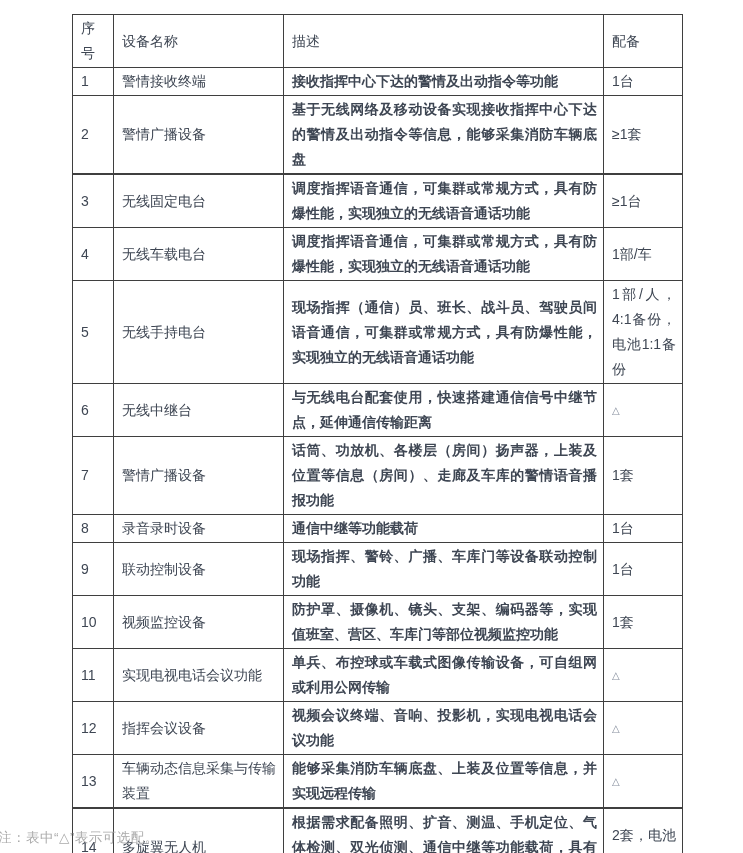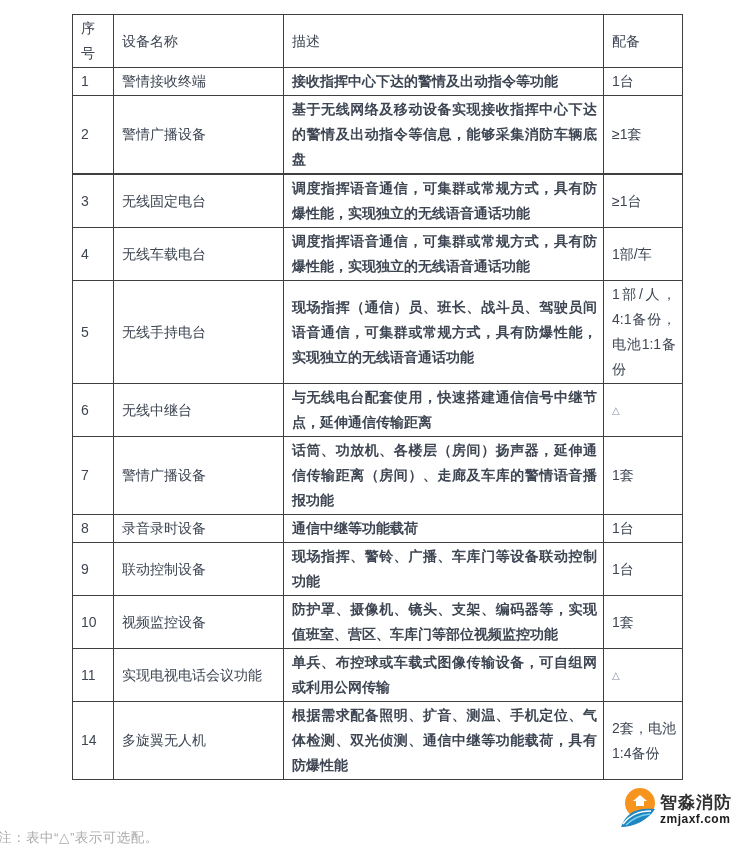--- a/index.html
+++ b/index.html
@@ -139,21 +139,21 @@
     </tr>
         <tr>
       <td class="c-no">6</td>
       <td class="c-name">无线中继台</td>
       <td class="c-desc">与无线电台配套使用，快速搭建通信信号中继节点，延伸通信传输距离</td>
       <td class="c-equip opt">△</td>
     </tr>
         <tr>
       <td class="c-no">7</td>
       <td class="c-name">警情广播设备</td>
-      <td class="c-desc">话筒、功放机、各楼层（房间）扬声器，延伸通信传输距离（房间）、走廊及车库的警情语音播报功能</td>
+      <td class="c-desc">话筒、功放机、各楼层（房间）扬声器，上装及位置等信息（房间）、走廊及车库的警情语音播报功能</td>
       <td class="c-equip">1套</td>
     </tr>
         <tr>
       <td class="c-no">8</td>
       <td class="c-name">录音录时设备</td>
       <td class="c-desc">通信中继等功能载荷</td>
       <td class="c-equip">1台</td>
     </tr>
         <tr>
       <td class="c-no">9</td>
@@ -167,38 +167,36 @@
       <td class="c-desc">防护罩、摄像机、镜头、支架、编码器等，实现值班室、营区、车库门等部位视频监控功能</td>
       <td class="c-equip">1套</td>
     </tr>
         <tr>
       <td class="c-no">11</td>
       <td class="c-name">实现电视电话会议功能</td>
       <td class="c-desc">单兵、布控球或车载式图像传输设备，可自组网或利用公网传输</td>
       <td class="c-equip opt">△</td>
     </tr>
         <tr>
+      <td class="c-no">12</td>
+      <td class="c-name">指挥会议设备</td>
+      <td class="c-desc">视频会议终端、音响、投影机，实现电视电话会议功能</td>
+      <td class="c-equip opt">△</td>
+    </tr>
+        <tr>
+      <td class="c-no">13</td>
+      <td class="c-name">车辆动态信息采集与传输装置</td>
+      <td class="c-desc">能够采集消防车辆底盘、上装及位置等信息，并实现远程传输</td>
+      <td class="c-equip opt">△</td>
+    </tr>
+        <tr>
       <td class="c-no">14</td>
       <td class="c-name">多旋翼无人机</td>
       <td class="c-desc">根据需求配备照明、扩音、测温、手机定位、气体检测、双光侦测、通信中继等功能载荷，具有防爆性能</td>
       <td class="c-equip">2套，电池1:4备份</td>
     </tr>
       </tbody>
   </table>
 
   <div class="footnote">注：表中“△”表示可选配。</div>
 
-  <div class="logo">
-    <svg class="logo-icon" viewBox="0 0 37 42" xmlns="http://www.w3.org/2000/svg">
-      <circle cx="20" cy="16" r="15" fill="#f7941e"></circle>
-      <path d="M13,14 L20,8 L27,14 Z" fill="#ffffff"></path>
-      <rect x="16" y="14" width="8" height="5" fill="#ffffff"></rect>
-      <path d="M1,40 C6,26 16,20 35,22 C28,33 14,40 1,40 Z" fill="#1e86c2"></path>
-      <path d="M3,37 C10,28 18,24 31,24" stroke="#ffffff" stroke-width="1.6" fill="none"></path>
-      <path d="M6,38 C13,31 20,28 30,27" stroke="#7fd0e8" stroke-width="1.4" fill="none"></path>
-    </svg>
-    <div class="logo-text">
-      <div class="logo-name">智淼消防</div>
-      <div class="logo-domain">zmjaxf.com</div>
-    </div>
-  </div>
 
 </div>
 
 </body></html>

